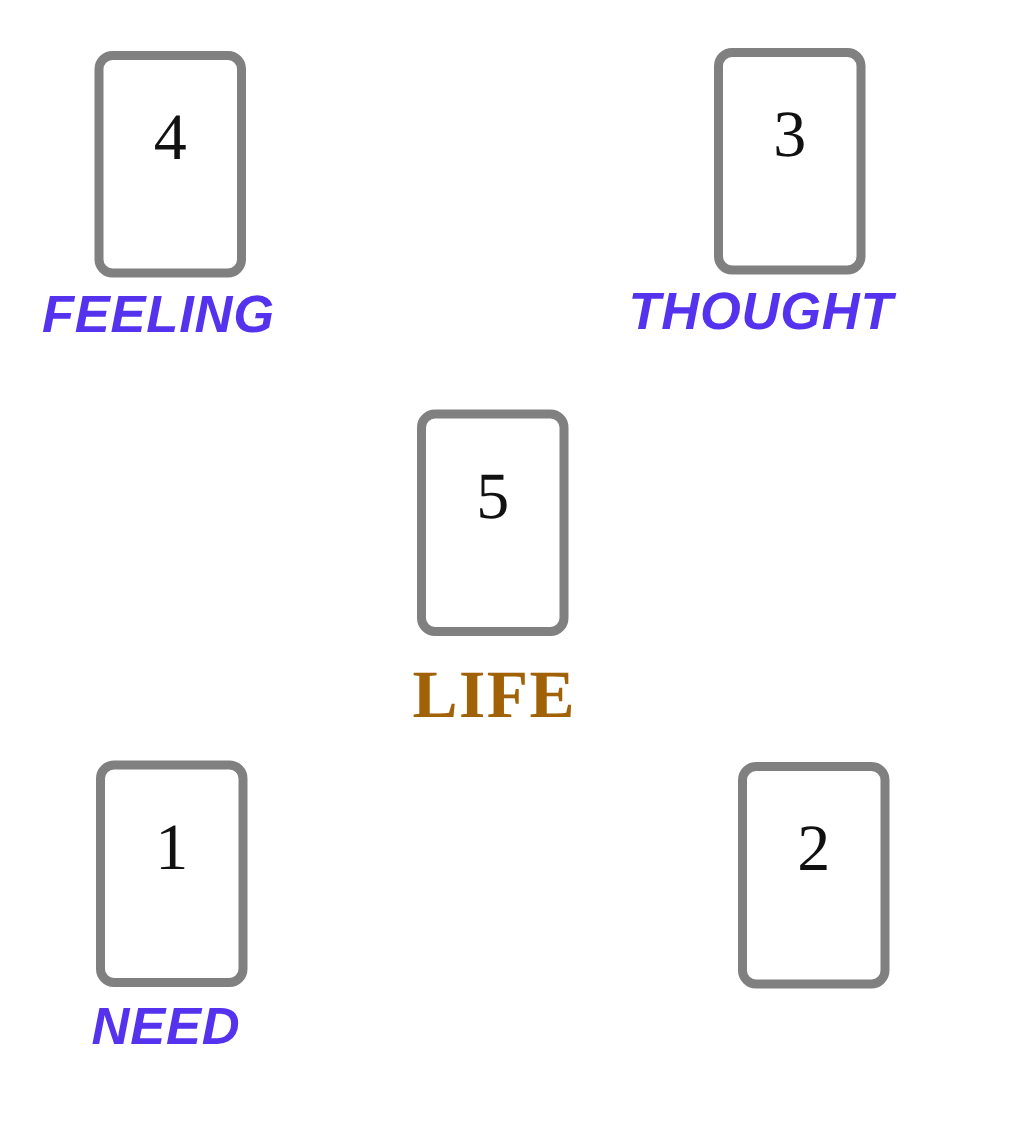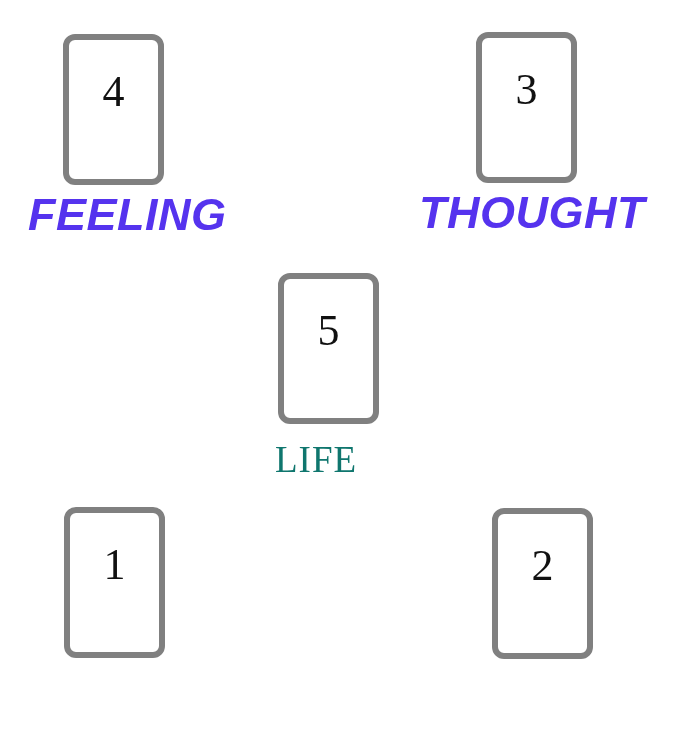--- a/index.html
+++ b/index.html
@@ -41,31 +41,31 @@
     position: relative;
     top: -18px;
     letter-spacing: 0;
   }
   .card-label {
     position: absolute;
     white-space: nowrap;
     font-family: "Liberation Sans", sans-serif;
     font-style: italic;
     font-weight: 700;
-    font-size: 45px;
+    font-size: 35px;
     color: #5533EE;
     letter-spacing: 0.5px;
     line-height: 1;
   }
   .card-label.center-label {
     font-family: "Liberation Serif", "DejaVu Serif", serif;
     font-style: normal;
-    font-weight: 400;
-    font-size: 37px;
-    color: #0f766e;
+    font-weight: 700;
+    font-size: 45px;
+    color: #a16207;
     letter-spacing: 1px;
   }
 
   
   .slot-feeling  { left: 63px;  top: 34px;  }
   .slot-thought  { left: 476px; top: 32px;  }
   .slot-life     { left: 278px; top: 273px; }
   .slot-need     { left: 64px;  top: 507px; }
   .slot-desire   { left: 492px; top: 508px; }
 
@@ -99,20 +99,21 @@
       <span class="card-number">5</span>
     </div>
   </div>
   <div class="card-label center-label label-life">LIFE</div>
 
   <div class="card-slot slot-need">
     <div class="card">
       <span class="card-number">1</span>
     </div>
   </div>
+  <div class="card-label label-need">NEED</div>
 
   <div class="card-slot slot-desire">
     <div class="card">
       <span class="card-number">2</span>
     </div>
   </div>
 
 </div>
 
 </body></html>

